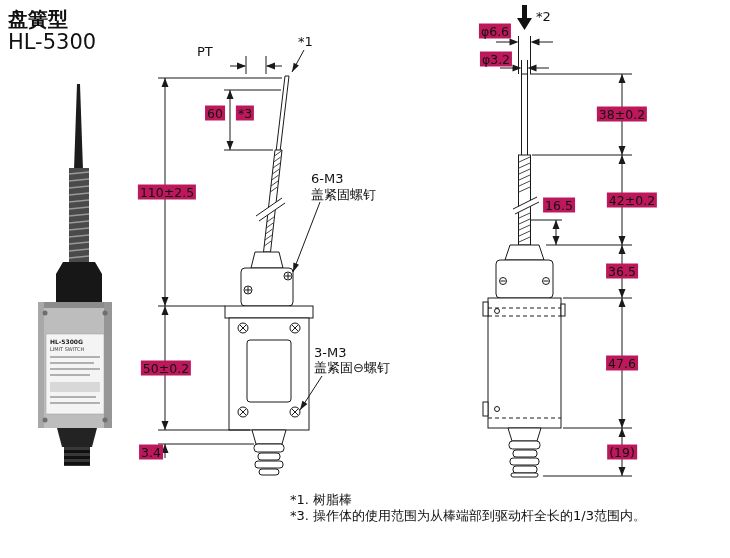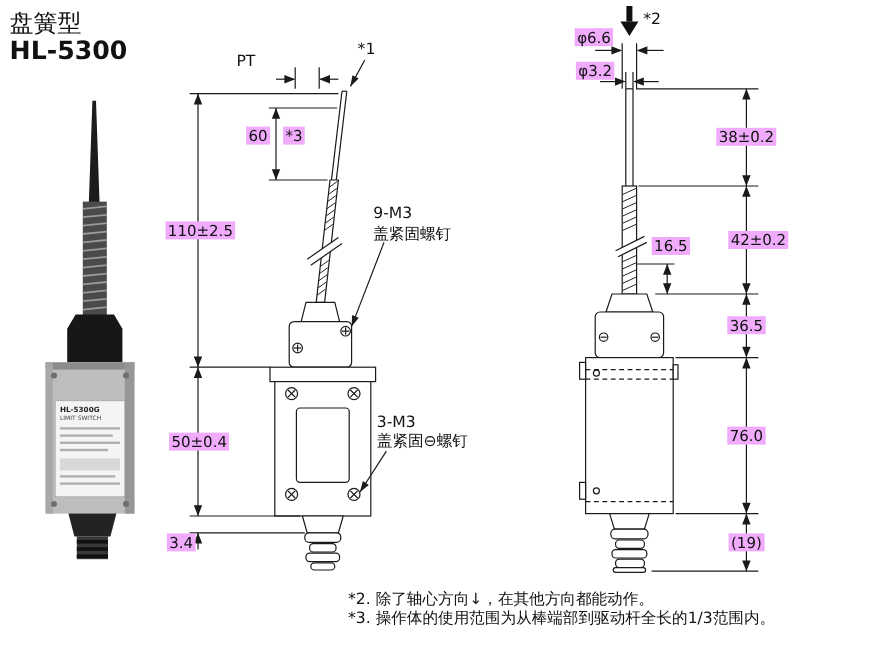--- a/index.html
+++ b/index.html
@@ -1,24 +1,24 @@
 <!DOCTYPE html>
 <html><head>
 <meta charset="utf-8">
 <style>
   * { margin:0; padding:0; box-sizing:border-box; }
   html,body { width:730px; height:558px; }
   body { position:relative; background:#ffffff; color:#111;
          font-family:"DejaVu Sans", sans-serif; overflow:hidden; }
   svg.canvas { position:absolute; left:0; top:0; }
   .lbl { position:absolute; font-size:13px; white-space:nowrap; color:#111; }
-  .dim { position:absolute; transform:translate(-50%,-50%); background:#f0abfc;
+  .dim { position:absolute; transform:translate(-50%,-50%); background:#be185d;
          padding:0 2px; font-size:12.5px; white-space:nowrap; color:#111; }
-  .title1 { position:absolute; left:8px; top:6px; font-size:20px; font-weight:normal; }
-  .title2 { position:absolute; left:8px; top:30px; font-size:21px;font-weight:bold; }
+  .title1 { position:absolute; left:8px; top:6px; font-size:20px; font-weight:bold; }
+  .title2 { position:absolute; left:8px; top:30px; font-size:21px; }
   .plate1 { position:absolute; left:50px; top:338px; font-size:6px; font-weight:bold; color:#222; }
   .plate2 { position:absolute; left:50px; top:346px; font-size:5px; color:#444; }
   .notes { position:absolute; left:290px; top:492px; }
   .notes div { font-size:13px; line-height:16px; white-space:nowrap; }
 </style>
 </head>
 <body>
 
 <svg class="canvas" width="730" height="558" viewBox="0 0 730 558">
   <g stroke="#1a1a1a" stroke-width="1" fill="none">
@@ -273,33 +273,33 @@
 <div class="title2">HL-5300</div>
 
 <div class="plate1">HL-5300G</div>
 <div class="plate2">LIMIT SWITCH</div>
 
 <div class="lbl" style="left:197px;top:44px">PT</div>
 <div class="lbl" style="left:298px;top:34px">*1</div>
 <div class="dim" style="left:215px;top:113px">60</div>
 <div class="dim" style="left:245px;top:113px">*3</div>
 <div class="dim" style="left:167px;top:192px">110±2.5</div>
-<div class="lbl" style="left:311px;top:171px">9-M3</div>
+<div class="lbl" style="left:311px;top:171px">6-M3</div>
 <div class="lbl" style="left:311px;top:186px">盖紧固螺钉</div>
-<div class="dim" style="left:166px;top:368px">50±0.4</div>
+<div class="dim" style="left:166px;top:368px">50±0.2</div>
 <div class="lbl" style="left:314px;top:345px">3-M3</div>
 <div class="lbl" style="left:314px;top:359px">盖紧固⊖螺钉</div>
 <div class="dim" style="left:151px;top:452px">3.4</div>
 
 <div class="lbl" style="left:536px;top:9px">*2</div>
 <div class="dim" style="left:495px;top:31px">φ6.6</div>
 <div class="dim" style="left:496px;top:59px">φ3.2</div>
 <div class="dim" style="left:622px;top:114px">38±0.2</div>
 <div class="dim" style="left:632px;top:200px">42±0.2</div>
 <div class="dim" style="left:559px;top:205px">16.5</div>
 <div class="dim" style="left:622px;top:271px">36.5</div>
-<div class="dim" style="left:622px;top:363px">76.0</div>
+<div class="dim" style="left:622px;top:363px">47.6</div>
 <div class="dim" style="left:622px;top:452px">(19)</div>
 
 <div class="notes">
-  <div>*2. 除了轴心方向↓，在其他方向都能动作。</div>
+  <div>*1. 树脂棒</div>
   <div>*3. 操作体的使用范围为从棒端部到驱动杆全长的1/3范围内。</div>
 </div>
 
 </body></html>

